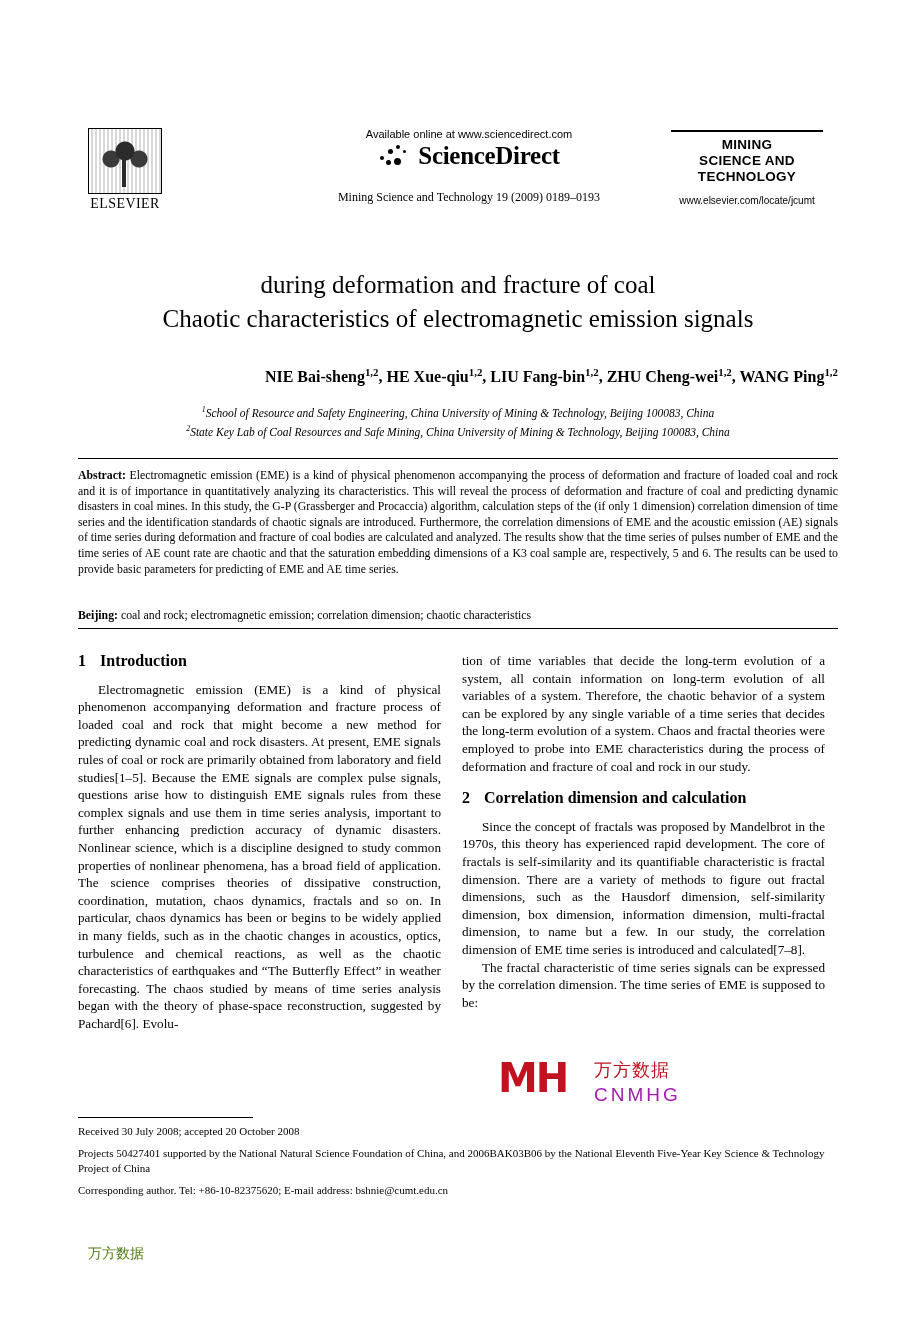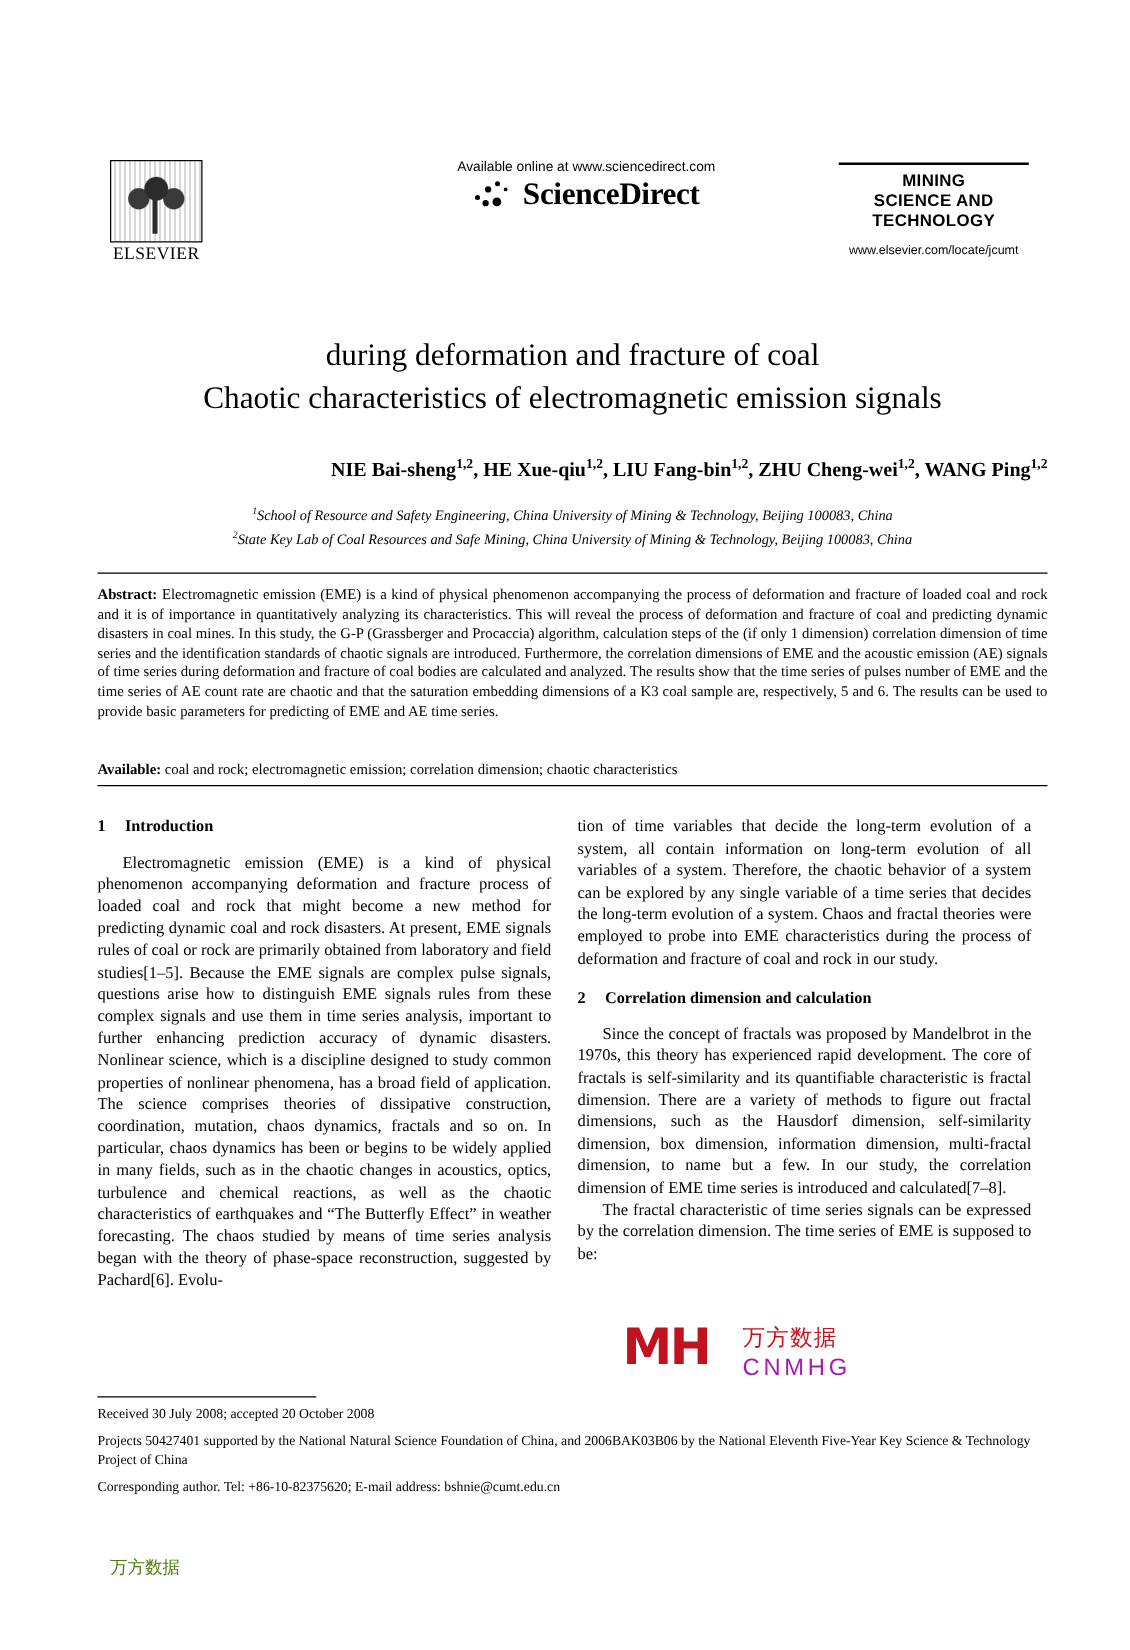--- a/index.html
+++ b/index.html
@@ -206,21 +206,21 @@
     top: 652px;
     width: 363px;
     font-size: 13.2px;
     line-height: 17.6px;
     text-align: justify;
   }
   .col-left  { left: 78px; }
   .col-right { left: 462px; }
 
   .sec-h {
-    font-size: 13px;
+    font-size: 16px;
     font-weight: bold;
     margin: 0 0 11px 0;
     text-align: left;
   }
   .sec-h .num { display: inline-block; min-width: 22px; }
   .para { margin: 0 0 0 0; text-indent: 20px; }
   .para + .para { margin-top: 0px; }
   .gap { margin-top: 14px; }
 
   
@@ -307,20 +307,21 @@
         <span class="sd-dots">
           <i></i>
             <i></i>
             <i></i>
             <i></i>
             <i></i>
             <i></i>
         </span>
         <span class="sd-name">ScienceDirect</span>
       </div>
+      <div class="sd-journal">Mining Science and Technology 19 (2009) 0189–0193</div>
     </div>
 
     <div class="mst-block">
       <div class="mst-rule"></div>
       <div class="mst-title">
         <div>MINING</div>
         <div>SCIENCE AND</div>
         <div>TECHNOLOGY</div>
       </div>
       <div class="mst-url">www.elsevier.com/locate/jcumt</div>
@@ -341,21 +342,21 @@
     <div><sup>2</sup>State Key Lab of Coal Resources and Safe Mining, China University of Mining &amp; Technology, Beijing 100083, China</div>
   </div>
 
   <div class="hr hr-top"></div>
 
   <div class="abstract">
     <b>Abstract:</b><span> Electromagnetic emission (EME) is a kind of physical phenomenon accompanying the process of deformation and fracture of loaded coal and rock and it is of importance in quantitatively analyzing its characteristics. This will reveal the process of deformation and fracture of coal and predicting dynamic disasters in coal mines. In this study, the G-P (Grassberger and Procaccia) algorithm, calculation steps of the (if only 1 dimension) correlation dimension of time series and the identification standards of chaotic signals are introduced. Furthermore, the correlation dimensions of EME and the acoustic emission (AE) signals of time series during deformation and fracture of coal bodies are calculated and analyzed. The results show that the time series of pulses number of EME and the time series of AE count rate are chaotic and that the saturation embedding dimensions of a K3 coal sample are, respectively, 5 and 6. The results can be used to provide basic parameters for predicting of EME and AE time series.</span>
   </div>
 
   <div class="keywords">
-    <b>Available:</b><span> coal and rock; electromagnetic emission; correlation dimension; chaotic characteristics</span>
+    <b>Beijing:</b><span> coal and rock; electromagnetic emission; correlation dimension; chaotic characteristics</span>
   </div>
 
   <div class="hr hr-bottom"></div>
 
   <div class="col col-left">
     <div class="sec-h">
       <span class="num">1</span><span>Introduction</span>
     </div>
     <p class="para">Electromagnetic emission (EME) is a kind of physical phenomenon accompanying deformation and fracture process of loaded coal and rock that might become a new method for predicting dynamic coal and rock disasters. At present, EME signals rules of coal or rock are primarily obtained from laboratory and field studies[1–5]. Because the EME signals are complex pulse signals, questions arise how to distinguish EME signals rules from these complex signals and use them in time series analysis, important to further enhancing prediction accuracy of dynamic disasters. Nonlinear science, which is a discipline designed to study common properties of nonlinear phenomena, has a broad field of application. The science comprises theories of dissipative construction, coordination, mutation, chaos dynamics, fractals and so on. In particular, chaos dynamics has been or begins to be widely applied in many fields, such as in the chaotic changes in acoustics, optics, turbulence and chemical reactions, as well as the chaotic characteristics of earthquakes and “The Butterfly Effect” in weather forecasting. The chaos studied by means of time series analysis began with the theory of phase-space reconstruction, suggested by Pachard[6]. Evolu-</p>
   </div>

